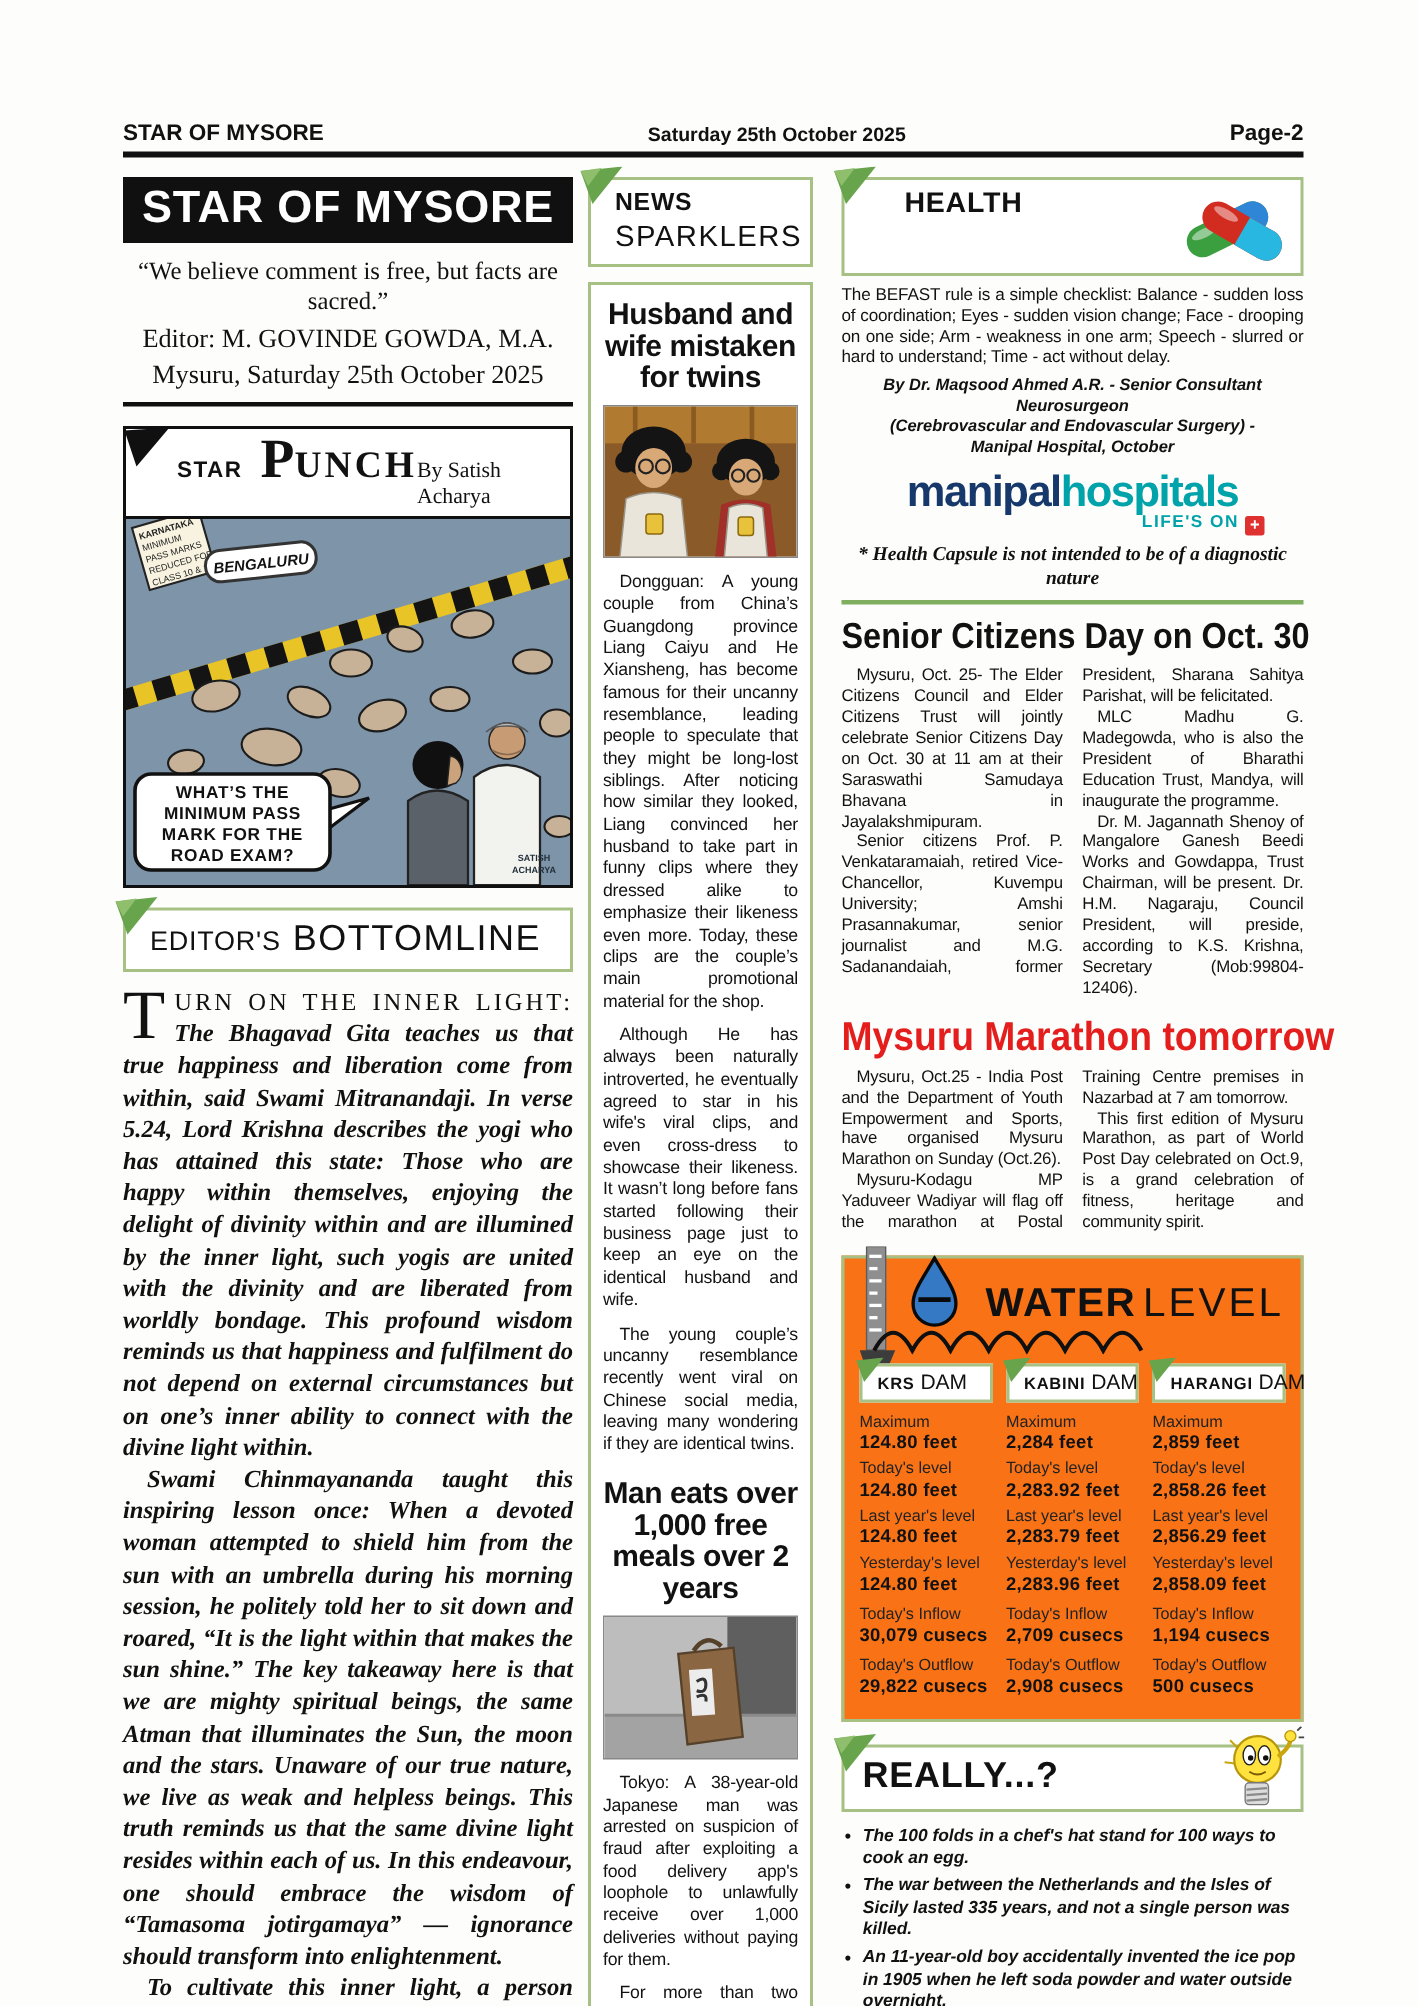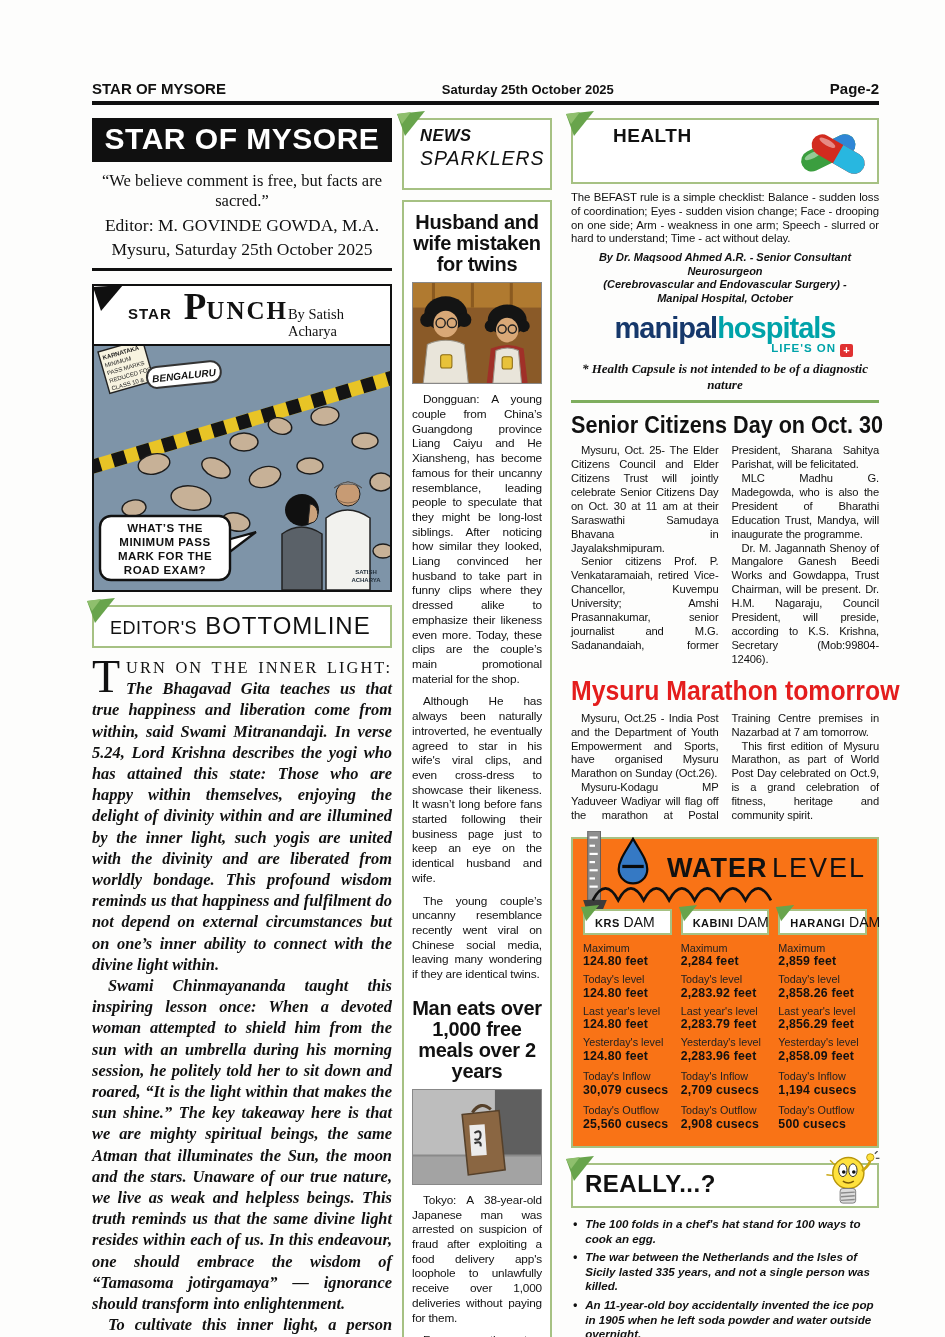--- a/index.html
+++ b/index.html
@@ -1,17 +1,17 @@
 <!DOCTYPE html>
 <html><head>
 <meta charset="utf-8">
 <style>
   * { box-sizing: border-box; margin: 0; padding: 0; }
   html,body { width:945px; height:1337px; background:#fdfdfc; font-family:"Liberation Sans",sans-serif; color:#111; }
-  .page { position:absolute; left:92px; top:80px; width:787px; }
+  .page { position:absolute; left:82px; top:80px; width:787px; }
   :root { --green:#a6c183; --flag:#68a44c; --flag2:#8fbf6d; --grule:#7fae5e; --red:#e41d1d; }
 
   
   .topbar { display:flex; justify-content:space-between; align-items:flex-end; font-weight:bold; font-size:15px; padding-bottom:4px; border-bottom:4px solid #101010; }
   .topbar .tb-center { font-size:13px; }
 
   .cols { display:flex; margin-top:13px; height:1208px; align-items:flex-start; }
   .col-left  { width:300px; display:flex; flex-direction:column; height:100%; }
   .col-mid   { width:150px; margin-left:10px; }
   .col-right { width:308px; margin-left:19px; display:flex; flex-direction:column; }
@@ -42,21 +42,21 @@
   .bl-header { margin-top:13px; padding:5px 10px 6px 16px; display:flex; align-items:baseline; gap:8px; }
   .bl-h-bold { font-weight:normal; font-size:18px; letter-spacing:.5px; }
   .bl-h-light{ font-size:24px; font-weight:normal; letter-spacing:1px; }
   .bl-body { margin-top:9px; font-family:"Liberation Serif",serif; }
   .bl-body p { font-style:italic; font-weight:600; font-size:16.4px; line-height:21.2px; text-align:justify; }
   .bl-body p + p { text-indent:16px; }
   .dropcap { float:left; font-style:normal; font-weight:normal; font-size:46px; line-height:36px; margin:2px 6px 0 0; }
   .lead { font-style:normal; font-weight:normal; letter-spacing:2px; }
 
   
-  .ns-header { padding:6px 8px 18px 16px;font-style:italic; }
+  .ns-header { padding:6px 8px 6px 16px; }
   .ns-bold { font-weight:bold; font-size:16.5px; letter-spacing:.5px; }
   .ns-light{ font-size:19.5px; letter-spacing:1px; margin-top:2px; }
   .mid-box { margin-top:10px; border:2px solid var(--green); padding:8px 8px 10px; background:#fff; }
   .art-title { font-weight:bold; font-size:20px; line-height:21px; text-align:center; margin:2px 0 7px; letter-spacing:-.3px; }
   .art-title.t2 { margin-top:16px; }
   .mid-box p { font-size:11.8px; line-height:14.7px; text-align:justify; margin:0 0 8px; text-indent:11px; letter-spacing:-.15px; }
   .photo { display:block; width:100%; margin:0 0 8px; border:1px solid #888; }
 
   
   .hc-header { height:66px; padding:5px 10px; }
@@ -373,21 +373,21 @@
               <div class="wrow">
                   <div class="wlabel">Yesterday's level</div>
                   <div class="wvalue">124.80 feet</div>
                 </div>
               <div class="wrow flow">
                   <div class="wlabel">Today's Inflow</div>
                   <div class="wvalue">30,079 cusecs</div>
                 </div>
               <div class="wrow flow">
                   <div class="wlabel">Today's Outflow</div>
-                  <div class="wvalue">25,560 cusecs</div>
+                  <div class="wvalue">29,822 cusecs</div>
                 </div>
             </div>
           </div>
           <div class="dam">
             <div class="flagbox dam-h">
               <svg class="cflag sm" viewBox="0 0 30 26">
                   <polygon points="1,3 29,0 9,25" fill="#68a44c"></polygon>
                 </svg>
               <span class="dam-b">KABINI</span><span class="dam-l"> DAM</span>
             </div>

